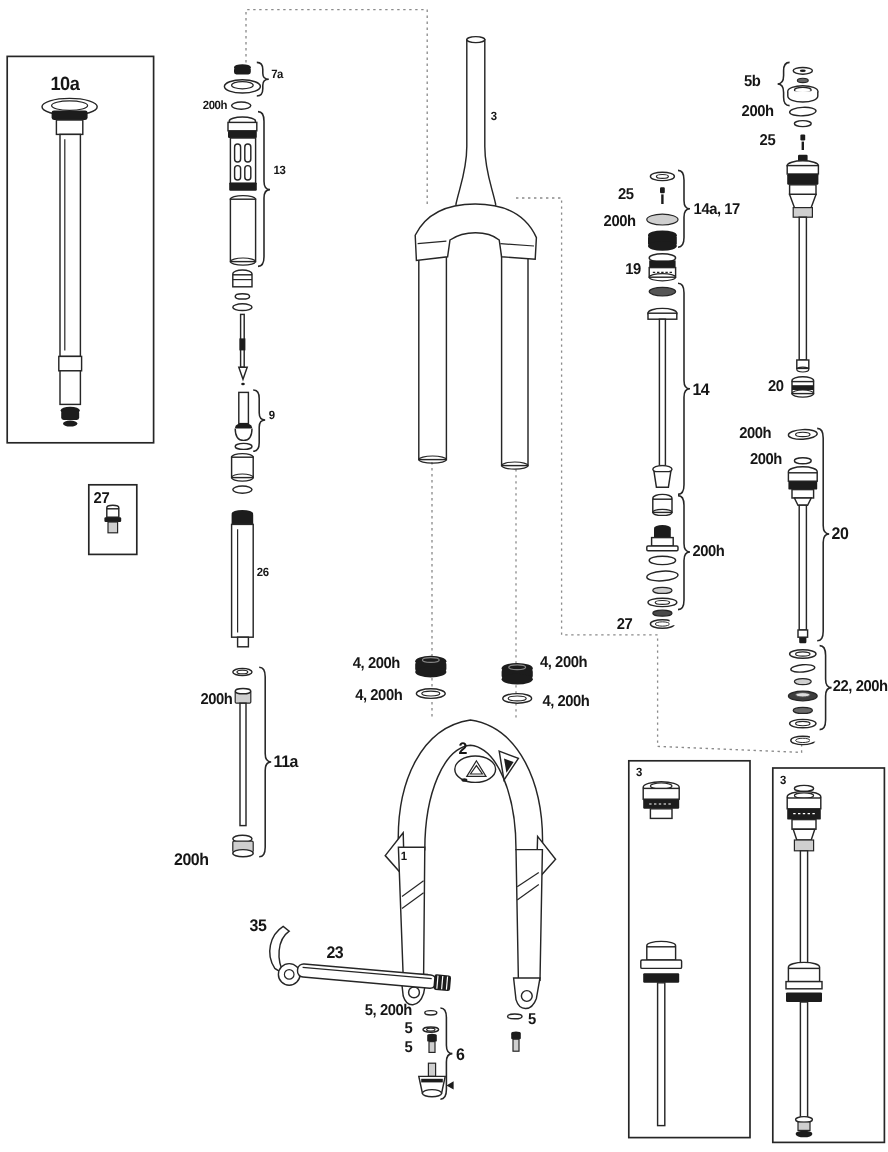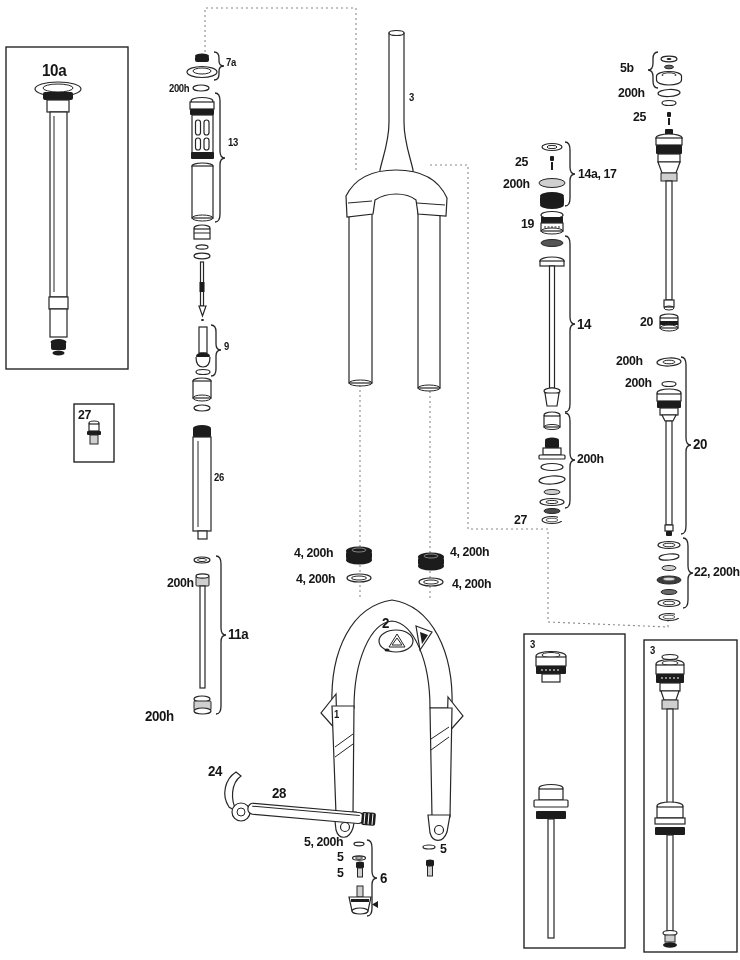--- a/index.html
+++ b/index.html
@@ -389,22 +389,22 @@
 <span class="lbl lg" style="left:42px;top:63px">10a</span>
 <span class="lbl" style="left:226px;top:58px">7a</span>
 <span class="lbl xs" style="left:169px;top:84px">200h</span>
 <span class="lbl" style="left:228px;top:138px">13</span>
 <span class="lbl" style="left:224px;top:342px">9</span>
 <span class="lbl" style="left:214px;top:473px">26</span>
 <span class="lbl s" style="left:78px;top:408px">27</span>
 <span class="lbl s" style="left:167px;top:576px">200h</span>
 <span class="lbl m" style="left:228px;top:627px">11a</span>
 <span class="lbl m" style="left:145px;top:709px">200h</span>
-<span class="lbl m" style="left:208px;top:764px">24</span>
-<span class="lbl m" style="left:272px;top:786px">28</span>
+<span class="lbl m" style="left:208px;top:764px">35</span>
+<span class="lbl m" style="left:272px;top:786px">23</span>
 <span class="lbl" style="left:409px;top:93px">3</span>
 <span class="lbl m" style="left:382px;top:616px">2</span>
 <span class="lbl" style="left:334px;top:710px">1</span>
 <span class="lbl s" style="left:294px;top:546px">4, 200h</span>
 <span class="lbl s" style="left:296px;top:572px">4, 200h</span>
 <span class="lbl s" style="left:450px;top:545px">4, 200h</span>
 <span class="lbl s" style="left:452px;top:577px">4, 200h</span>
 <span class="lbl s" style="left:304px;top:835px">5, 200h</span>
 <span class="lbl s" style="left:337px;top:850px">5</span>
 <span class="lbl s" style="left:337px;top:866px">5</span>

